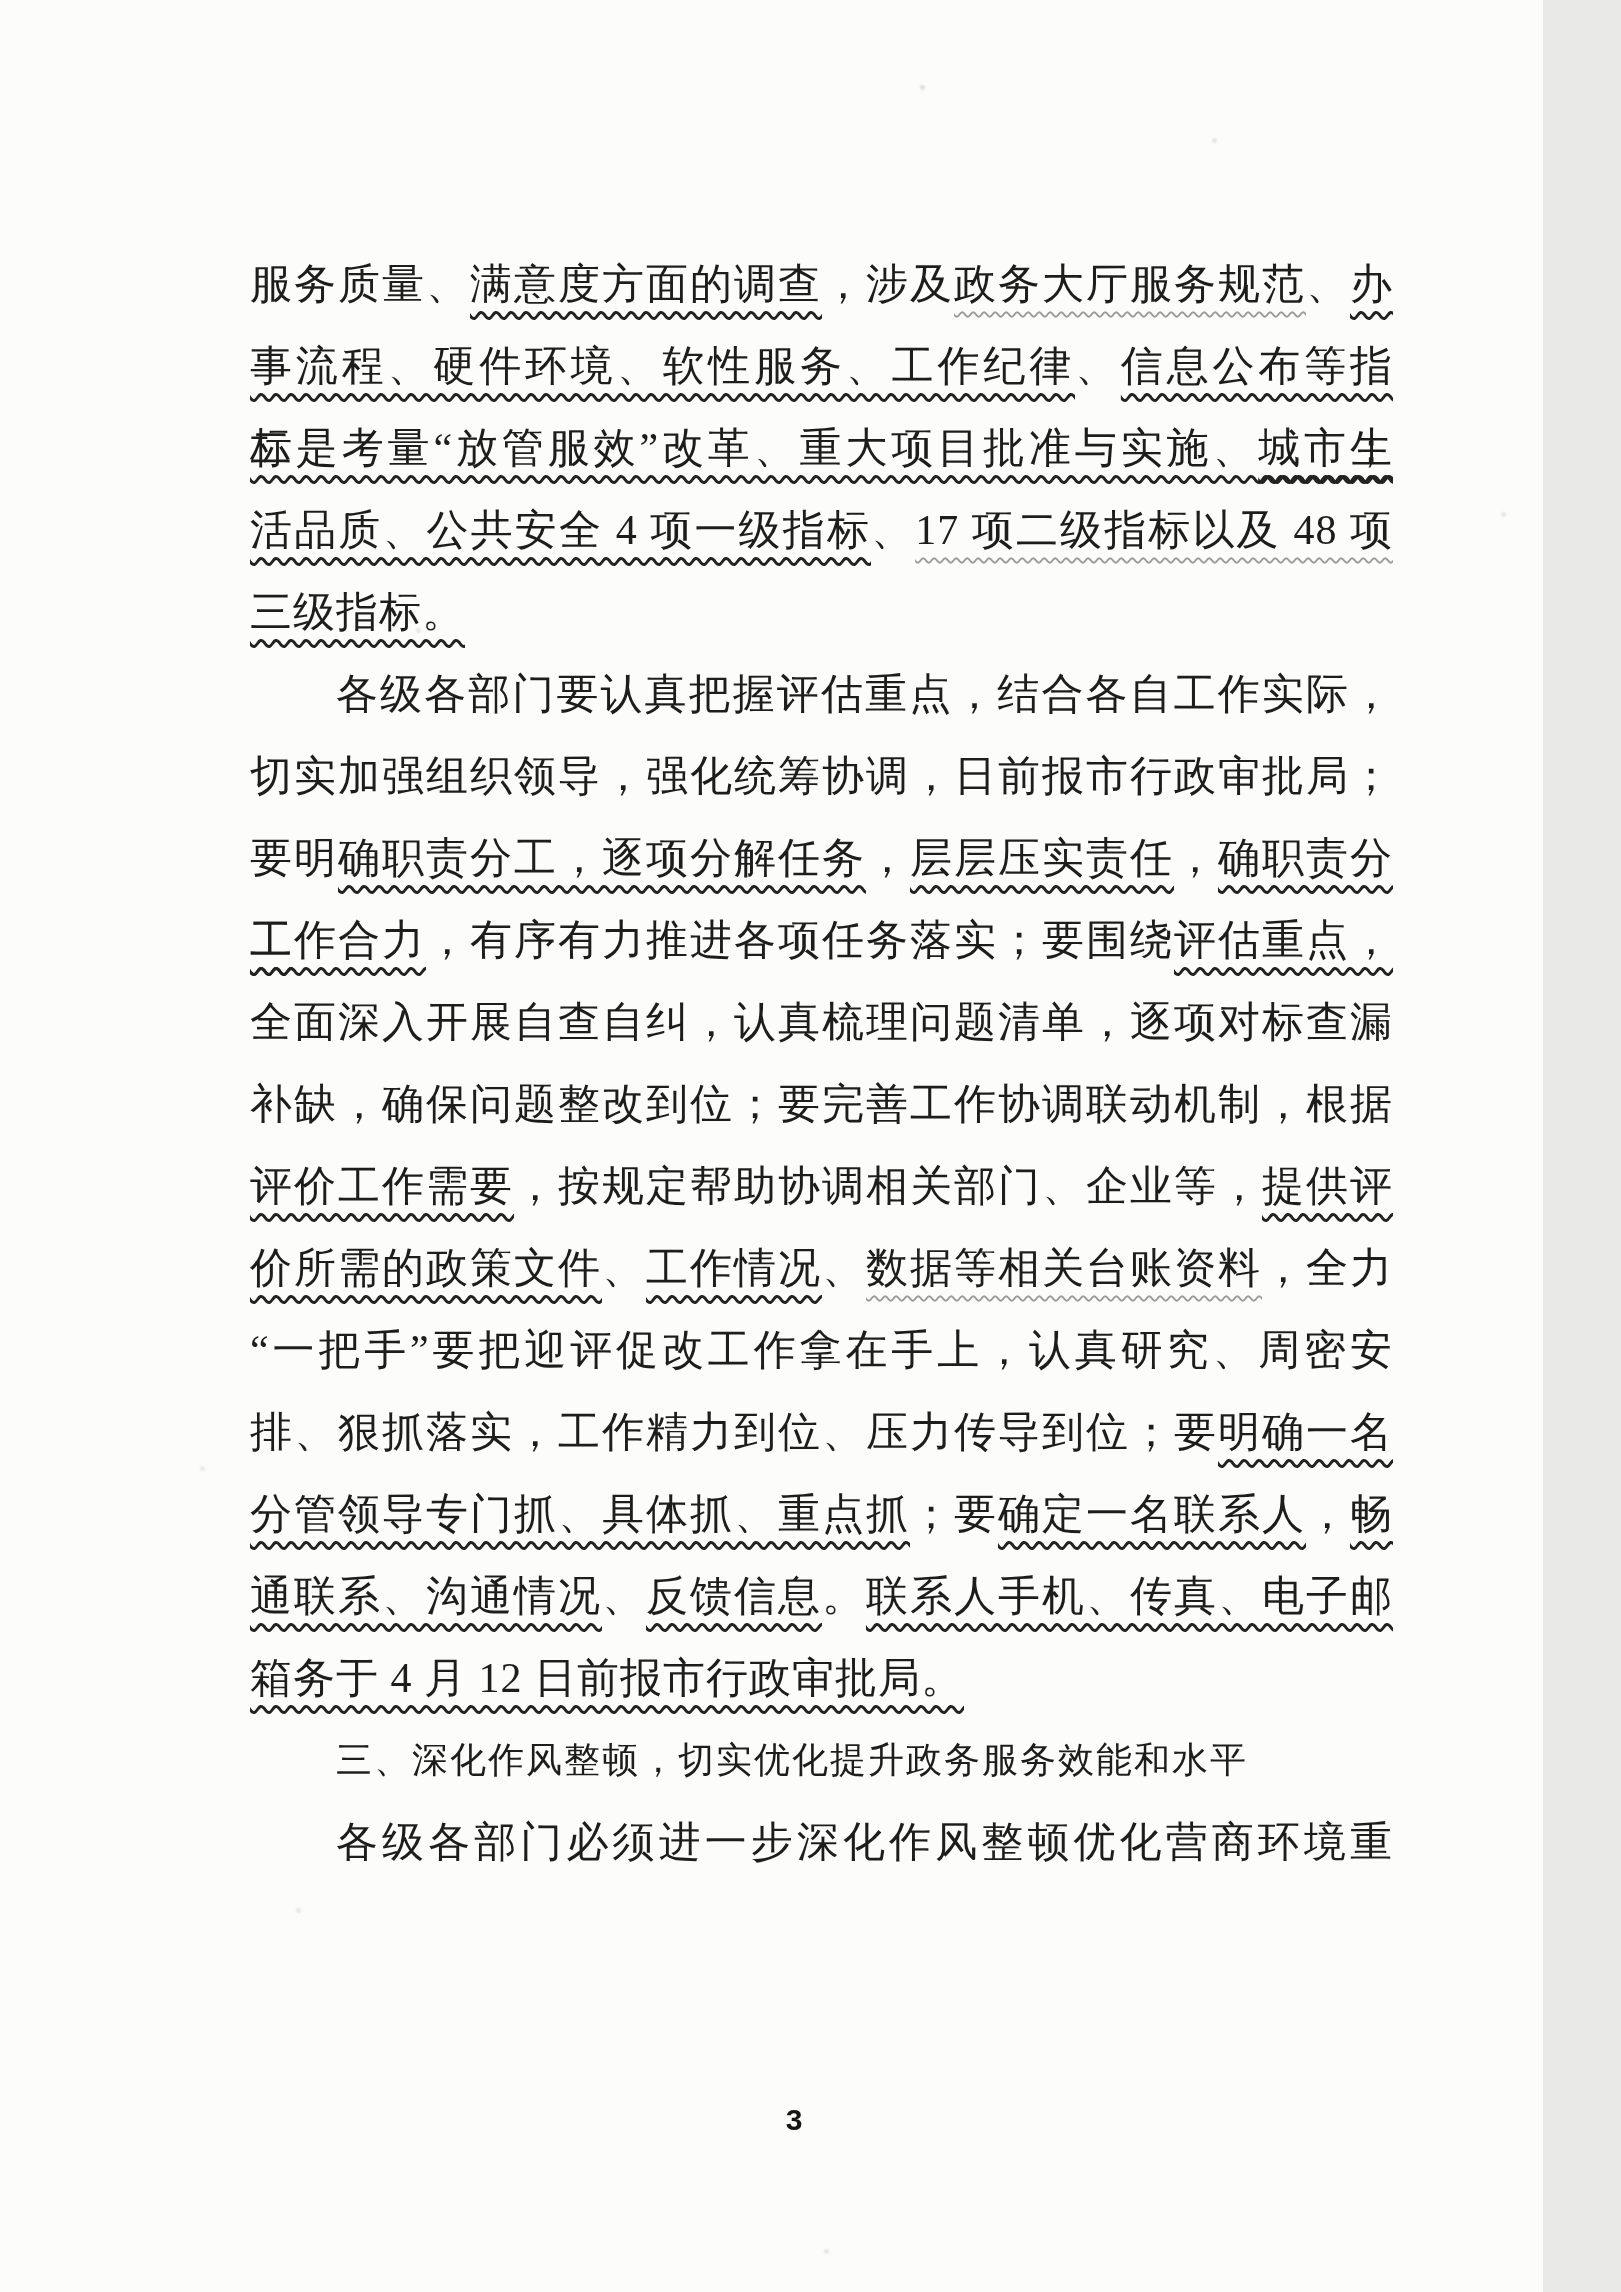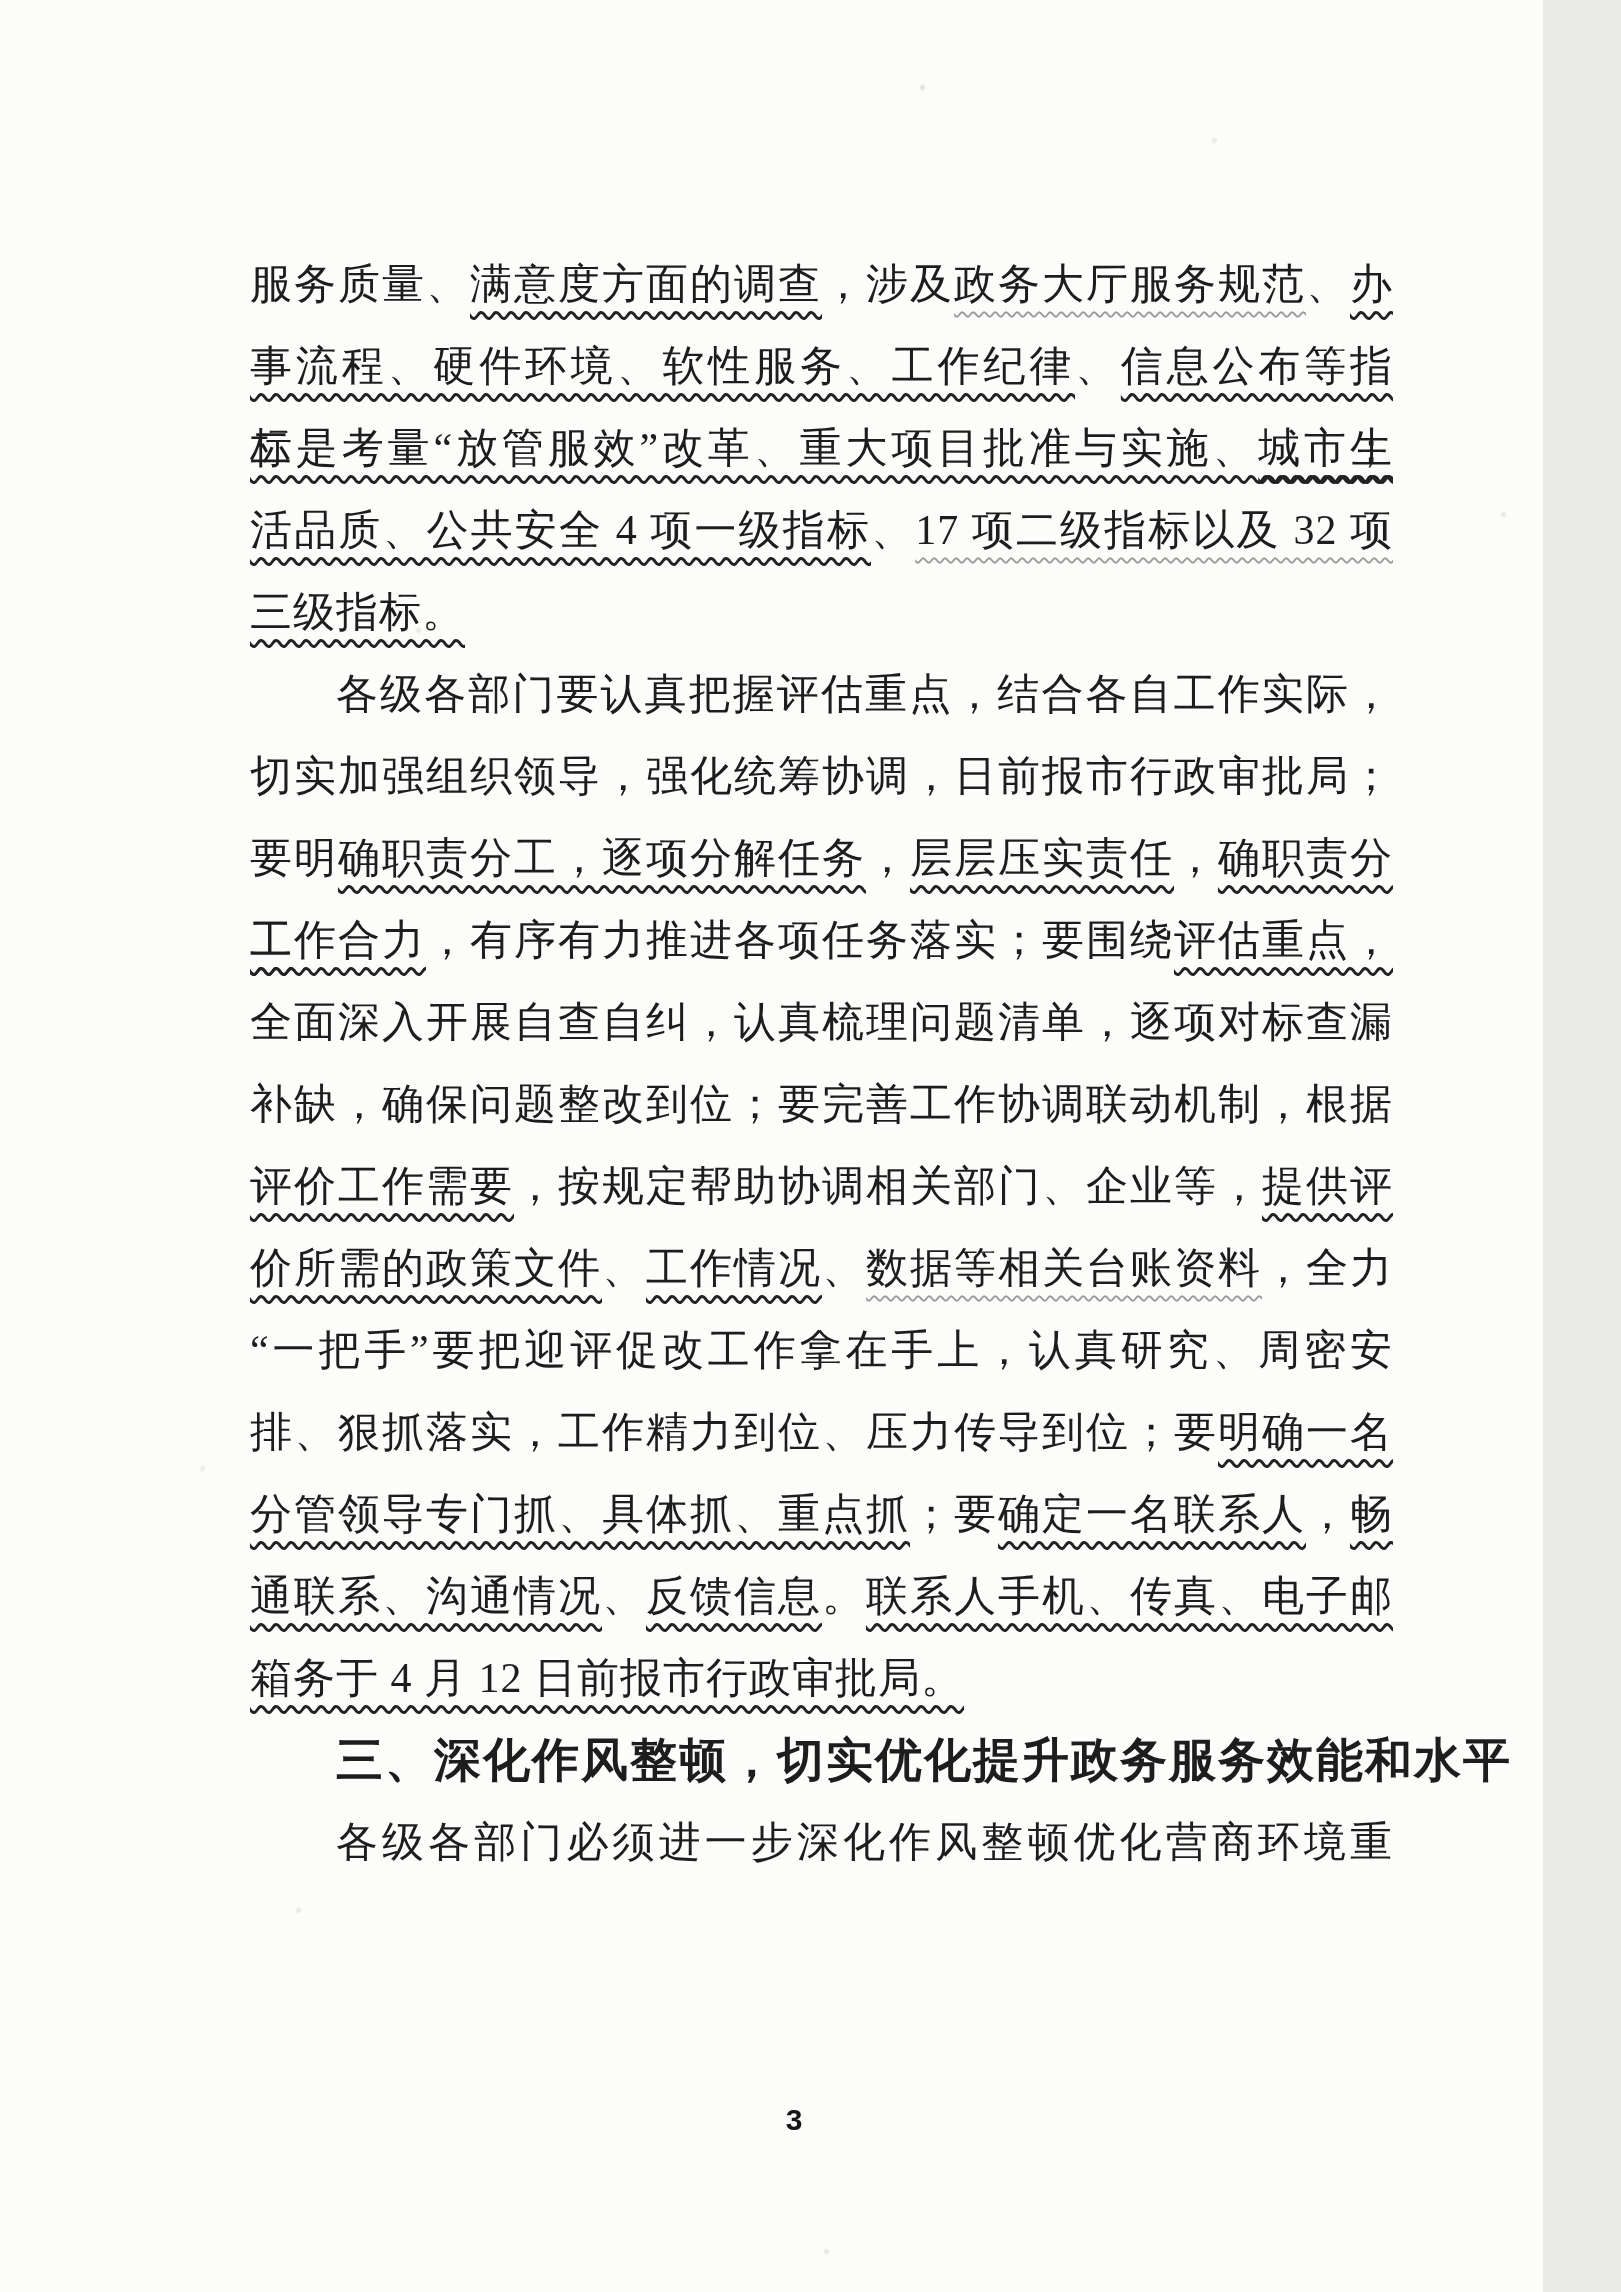--- a/index.html
+++ b/index.html
@@ -32,23 +32,23 @@
     color:var(--ink);
   }
   .line.justify{
     white-space:normal;
     text-align:justify;
     text-align-last:justify;
     text-justify:inter-character;
   }
   .line.indent{padding-left:86px;}
   .line.bold{
-    font-weight:700;
+    font-weight:400;
     font-family:"Liberation Sans","DejaVu Sans",sans-serif;
-    font-size:47px;
+    font-size:36px;
     letter-spacing:2px;
   }
   .u1{
     text-decoration:underline;
     text-decoration-style:wavy;
     text-decoration-color:var(--u-dark);
     text-decoration-thickness:2.9px;
     text-underline-offset:12.7px;
   }
   .u2{
@@ -87,21 +87,21 @@
 </style>
 </head>
 <body>
 
 <div class="page">
   <div class="scan-noise"></div>
   <div class="doc">
       <div class="line justify"><span>服务质量、</span><span class="u1">满意度方面的调查</span><span>，涉及</span><span class="u2">政务大厅服务规范</span><span>、</span><span class="u1">办</span></div>
       <div class="line justify"><span class="u1">事流程、硬件环境、软性服务、工作纪律</span><span>、</span><span class="u1">信息公布等指标；</span></div>
       <div class="line justify"><span>二是考量“放管服效”改革、重大项目批准与实施、</span><span class="u1">城市生</span></div>
-      <div class="line justify"><span class="u1">活品质、公共安全 4 项一级指标</span><span>、</span><span class="u2">17 项二级指标以及 32 项</span></div>
+      <div class="line justify"><span class="u1">活品质、公共安全 4 项一级指标</span><span>、</span><span class="u2">17 项二级指标以及 48 项</span></div>
       <div class="line"><span class="u1">三级指标。</span></div>
       <div class="line justify indent"><span>各级各部门要认真把握评估重点，结合各自工作实际，</span></div>
       <div class="line justify"><span>切实加强组织领导，强化统筹协调，日前报市行政审批局；</span></div>
       <div class="line justify"><span>要明</span><span class="u1">确职责分工，逐项分解任务</span><span>，</span><span class="u1">层层压实责任</span><span>，</span><span class="u1">确职责分工</span></div>
       <div class="line justify"><span class="u1">工作合力</span><span>，有序有力推进各项任务落实；要围绕</span><span class="u1">评估重点，</span></div>
       <div class="line justify"><span>全面深入开展自查自纠，认真梳理问题清单，逐项对标查漏</span></div>
       <div class="line justify"><span>补缺，确保问题整改到位；要完善工作协调联动机制，根据</span></div>
       <div class="line justify"><span class="u1">评价工作需要</span><span>，按规定帮助协调相关部门、企业等，</span><span class="u1">提供评</span></div>
       <div class="line justify"><span class="u1">价所需的政策文件</span><span>、</span><span class="u1">工作情况</span><span>、</span><span class="u2">数据等相关台账资料</span><span>，全力</span></div>
       <div class="line justify"><span>“一把手”要把迎评促改工作拿在手上，认真研究、周密安</span></div>

